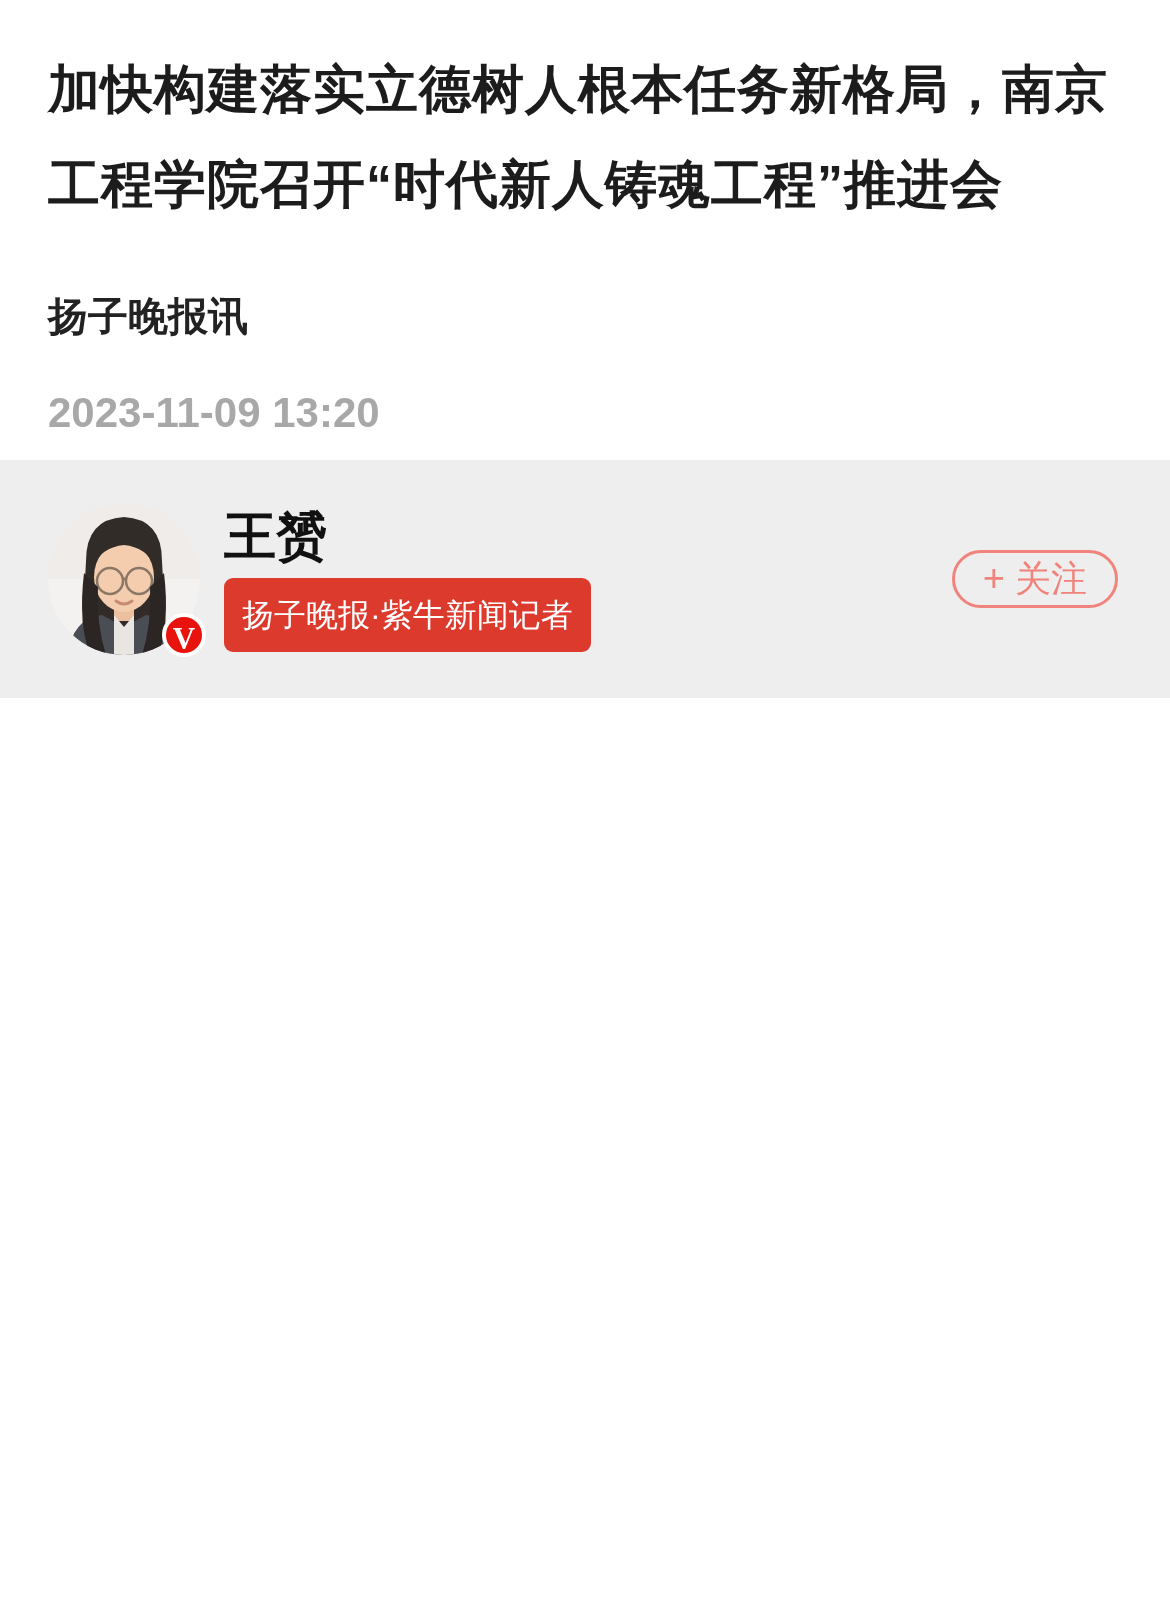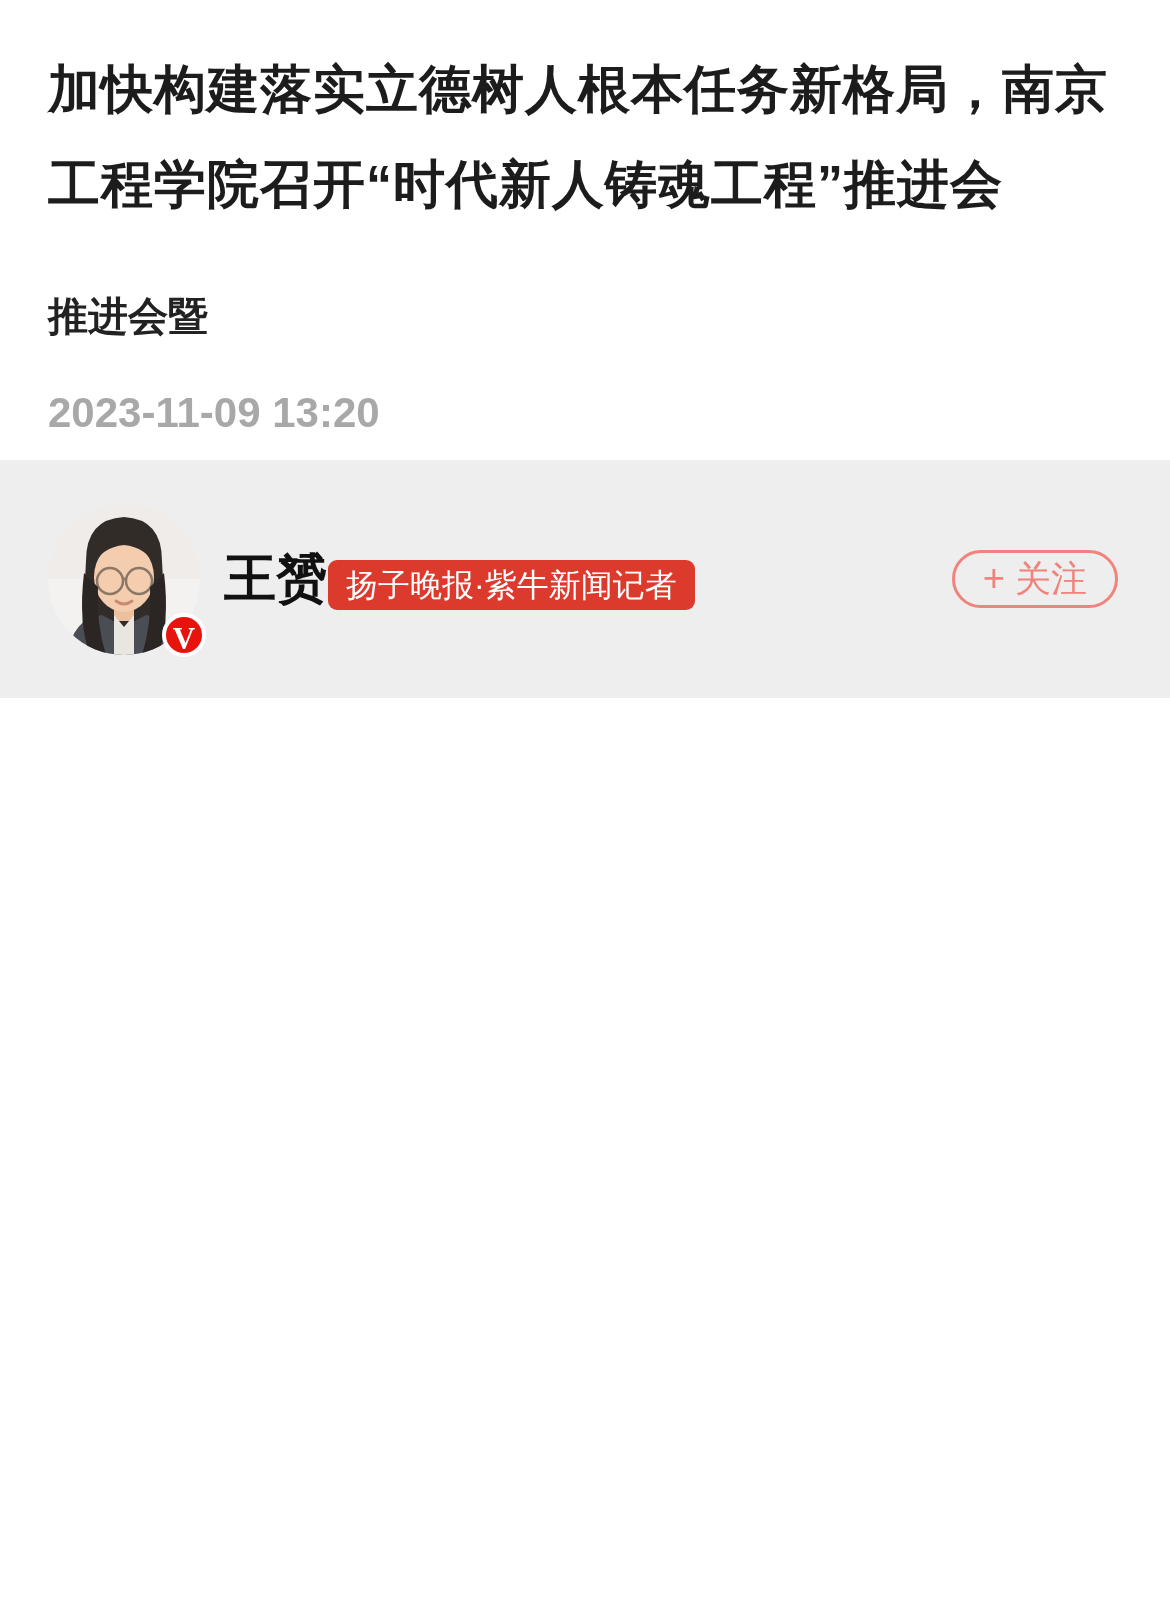--- a/index.html
+++ b/index.html
@@ -52,32 +52,32 @@
     width:44px;height:44px;border-radius:50%;
     background:var(--badge-red);
     border:4px solid #ffffff;
     color:#ffffff;
     font-family:"Liberation Serif","DejaVu Serif",serif;
     font-weight:700;font-size:31px;line-height:44px;
     text-align:center;
   }
   .author-meta{
     margin-left:24px;
-    display:flex;flex-direction:row;justify-content:center;
+    display:flex;flex-direction:column;justify-content:center;
   }
   .author-name{
     font-size:52px;line-height:60px;font-weight:700;color:#111111;
   }
   .author-tag{
     margin-top:12px;
     align-self:flex-start;
     background:var(--accent-red);
     color:#ffffff;
     font-size:32px;line-height:34px;
-    padding:8px 18px;
+    padding:20px 18px;
     border-radius:9px;
   }
   .follow-btn{
     margin-left:auto;
     display:flex;align-items:center;gap:10px;
     height:58px;padding:0 28px;
     background:transparent;
     border:3px solid var(--follow-red);
     border-radius:31px;
     color:var(--follow-red);
@@ -94,21 +94,21 @@
     letter-spacing:0.5px;
   }
 </style>
 </head>
 <body>
 
 <div class="page">
 
   <h1 class="article-title">加快构建落实立德树人根本任务新格局，南京工程学院召开“时代新人铸魂工程”推进会</h1>
 
-  <div class="source-name">推进会暨</div>
+  <div class="source-name">扬子晚报讯</div>
 
   <div class="publish-date">2023-11-09 13:20</div>
 
   <section class="author-band">
 
     <div class="avatar-wrap">
       <svg viewBox="0 0 152 152">
         <defs>
           <clipPath id="avclip">
               <circle cx="76" cy="76" r="76"></circle>

